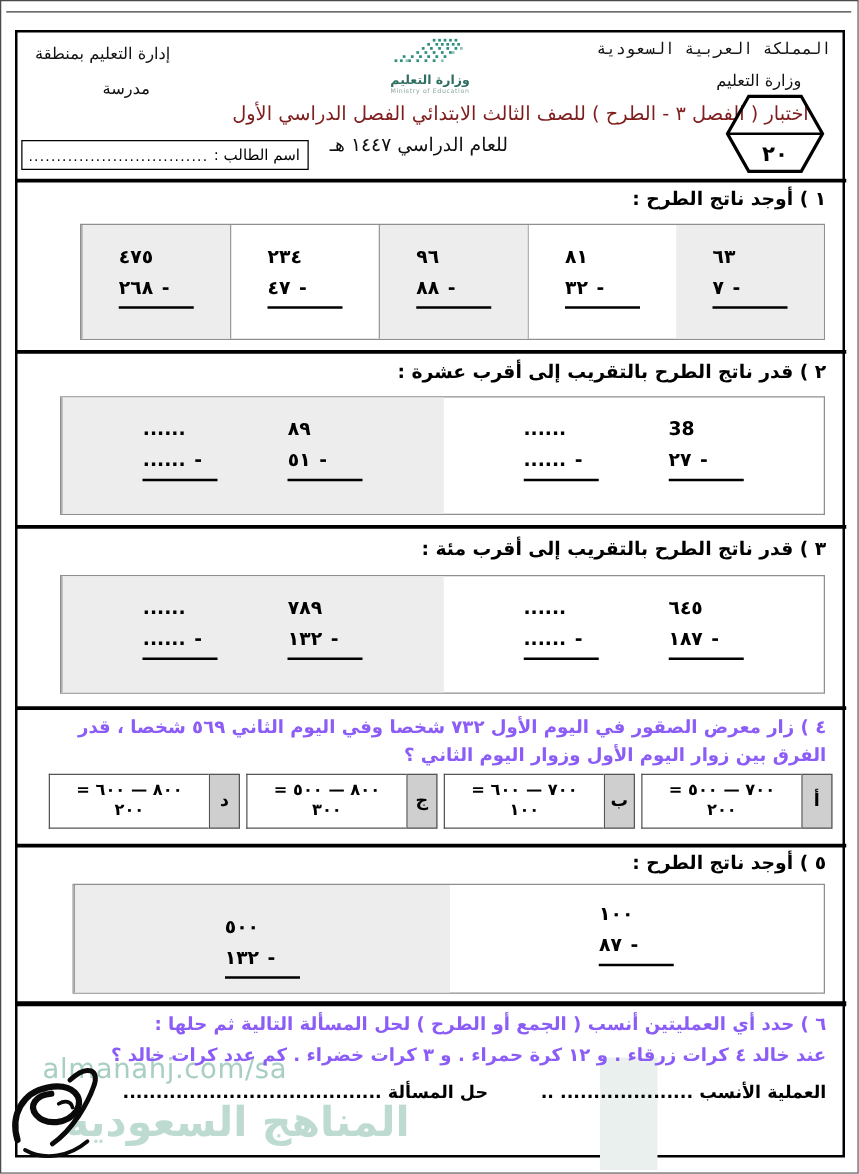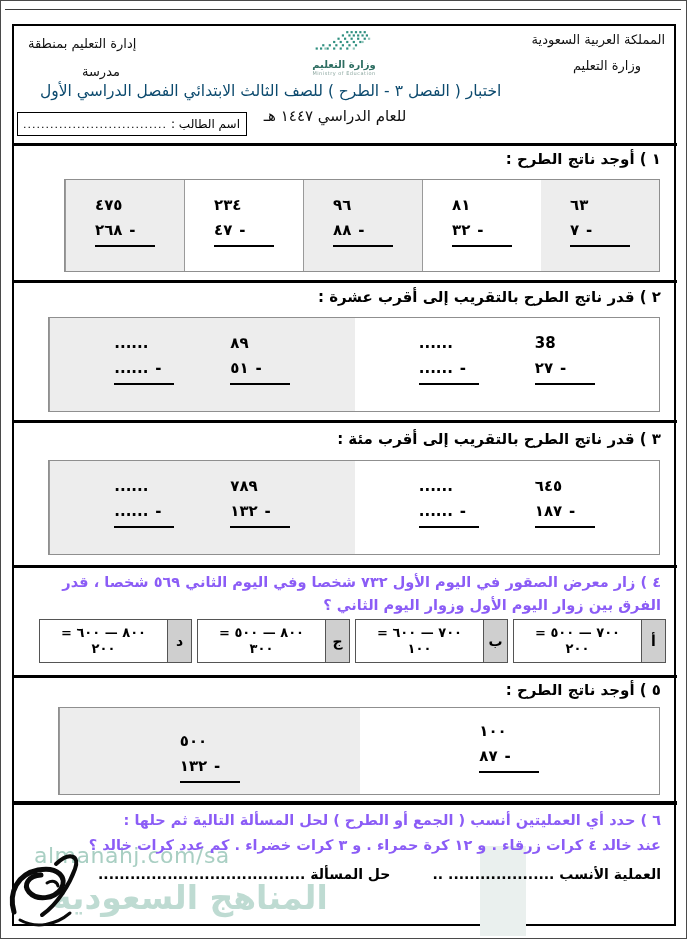--- a/index.html
+++ b/index.html
@@ -7,21 +7,21 @@
         font-family:"DejaVu Sans",sans-serif;outline:1px solid #4a4a4a;outline-offset:-1px;margin:0 auto;}
   .topline{position:absolute;left:5px;top:9px;width:676px;height:1px;background:#3c3c3c;}
   .frame{position:absolute;left:12px;top:24px;width:660px;height:898px;border:2.5px solid #000;}
   .hr{position:absolute;left:12px;width:665px;background:#000;z-index:5;}
 
   
   .hdr-txt{position:absolute;font-size:13px;color:#111;white-space:nowrap;direction:rtl;}
   .logo{position:absolute;left:296px;top:30px;width:96px;text-align:center;}
   .logo-ar{font-size:10px;font-weight:bold;color:#2e6e62;margin-top:1px;}
   .logo-en{font-size:5px;color:#8aa59e;letter-spacing:.5px;}
-  .title1{position:absolute;left:40px;right:40px;top:82px;text-align:left;font-size:15.5px;color:#0c4a6e;direction:rtl;}
+  .title1{position:absolute;left:40px;right:40px;top:82px;text-align:right;font-size:15.5px;color:#7f1d1d;direction:rtl;}
   .title2{position:absolute;left:250px;top:107px;width:170px;text-align:center;font-size:15px;color:#101010;direction:rtl;}
   .namebox{position:absolute;left:17px;top:112px;width:230px;height:24px;border:1.5px solid #000;
            display:flex;direction:rtl;align-items:center;padding:0 6px;gap:4px;box-sizing:border-box;}
   .namebox .lbl{font-size:12px;white-space:nowrap;}
   .namebox .dots{font-size:11px;letter-spacing:1px;overflow:hidden;white-space:nowrap;flex:1;}
   .scorebox{position:absolute;left:578px;top:74px;width:84px;height:66px;}
 
   
   .qhead{position:absolute;right:26px;direction:rtl;font-weight:bold;font-size:15px;color:#000;white-space:nowrap;z-index:6;}
   .qtext{position:absolute;right:26px;left:22px;direction:rtl;font-weight:bold;font-size:14.5px;color:#8b5cf6;text-align:right;z-index:6;}
@@ -64,21 +64,21 @@
 <body>
 
 <div id="page">
 
   <div class="wm-strip"></div>
   <div class="wm-url">almanahj.com/sa</div>
 
   <div class="topline"></div>
   <div class="frame"></div>
 
-  <div class="hdr-txt" style="right:22px;top:32px;">المملكة العربية السعودية</div>
+  <div class="hdr-txt" style="right:22px;top:32px;font-family:Liberation Mono, monospace;">المملكة العربية السعودية</div>
   <div class="hdr-txt" style="right:46px;top:58px;">وزارة التعليم</div>
   <div class="hdr-txt" style="left:28px;top:36px;">إدارة التعليم بمنطقة</div>
   <div class="hdr-txt" style="left:82px;top:64px;">مدرسة</div>
 
   <div class="logo">
     <svg width="70" height="24" viewBox="0 0 64 22">
       <g fill="#2f8f7f">
         <rect x="34" y="1" width="2" height="2"></rect>
           <rect x="38" y="1" width="2" height="2"></rect>
           <rect x="42" y="1" width="2" height="2"></rect>
@@ -125,20 +125,27 @@
   </div>
 
   <div class="title1">اختبار ( الفصل ٣ - الطرح )  للصف الثالث الابتدائي الفصل الدراسي الأول</div>
   <div class="title2">للعام الدراسي ١٤٤٧ هـ</div>
 
   <div class="namebox">
     <span class="lbl">اسم الطالب :</span>
     <span class="dots">...........................................</span>
   </div>
 
+  <div class="scorebox">
+    <svg width="84" height="66" viewBox="0 0 84 66">
+      <polygon points="21,3 63,3 80,33 63,63 21,63 4,33" fill="none" stroke="#000" stroke-width="2.6"></polygon>
+      <line x1="4" y1="33" x2="80" y2="33" stroke="#000" stroke-width="2"></line>
+      <text x="42" y="55" text-anchor="middle" font-size="17" font-weight="bold" font-family="DejaVu Sans, sans-serif">٢٠</text>
+    </svg>
+  </div>
 
   <div class="hr" style="top:143px;height:2.5px;"></div>
 
   <div class="qhead" style="top:150px;">١ ) أوجد ناتج الطرح :</div>
   <div class="tbl" style="left:64px;top:179px;width:596px;height:93px;">
     <div class="cell gray" style="padding-top:12px;">
       <div class="vsub">
         <div class="r">
             <span class="num">٦٣</span>
             <span class="sp"></span>

